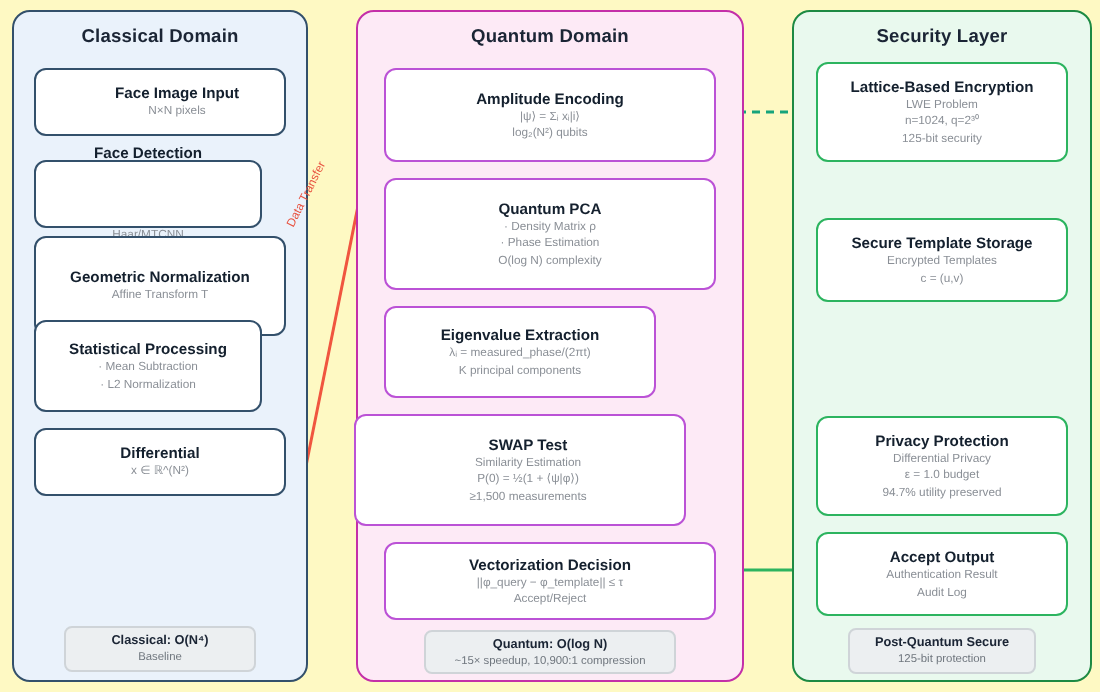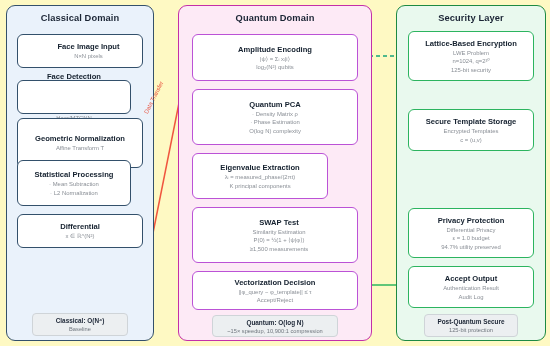--- a/index.html
+++ b/index.html
@@ -227,21 +227,21 @@
     <div class="s">· Phase Estimation</div>
     <div class="s">O(log N) complexity</div>
   </div>
 
   <div class="node n-quantum" style="left:192px;top:153px;width:136px;height:46px;">
     <div class="t">Eigenvalue Extraction</div>
     <div class="s">λᵢ = measured_phase/(2πt)</div>
     <div class="s">K principal components</div>
   </div>
 
-  <div class="node n-quantum" style="left:192px;top:207px;width:166px;height:56px;padding-left:11px;">
+  <div class="node n-quantum" style="left:177px;top:207px;width:166px;height:56px;padding-left:11px;">
     <div class="t">SWAP Test</div>
     <div class="s">Similarity Estimation</div>
     <div class="s">P(0) = ½(1 + ⟨ψ|φ⟩)</div>
     <div class="s">≥1,500 measurements</div>
   </div>
 
   <div class="node n-quantum" style="left:192px;top:271px;width:166px;height:39px;">
     <div class="t">Vectorization Decision</div>
     <div class="s">||φ_query − φ_template|| ≤ τ</div>
     <div class="s">Accept/Reject</div>

